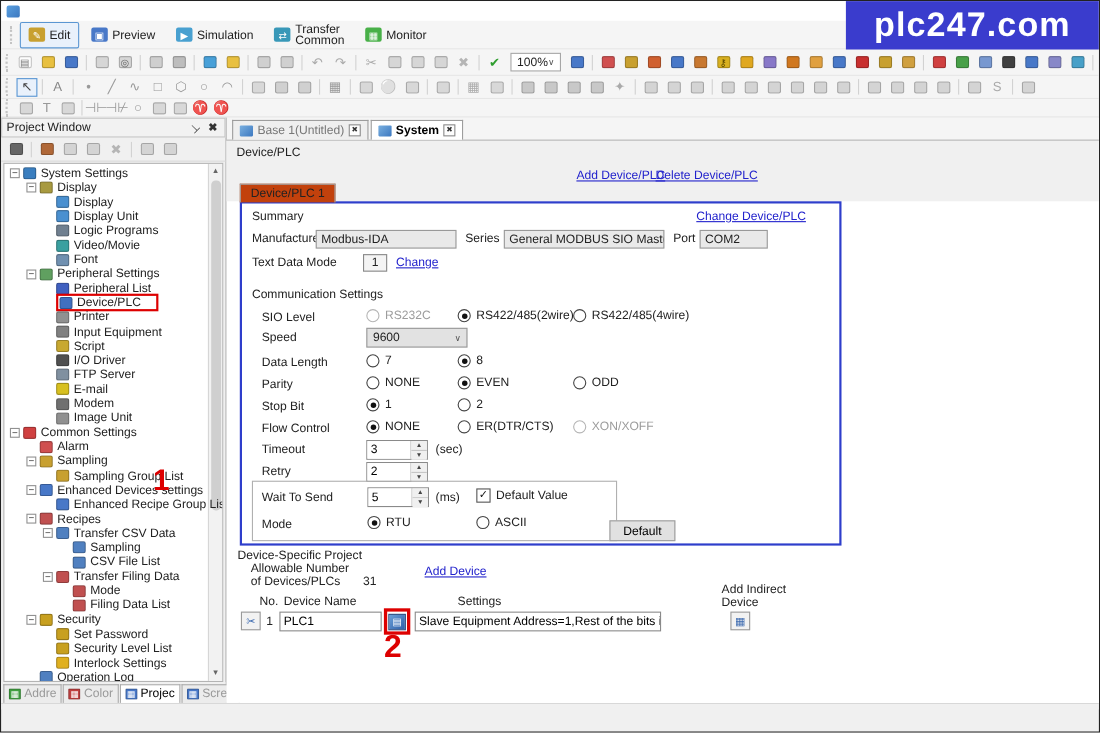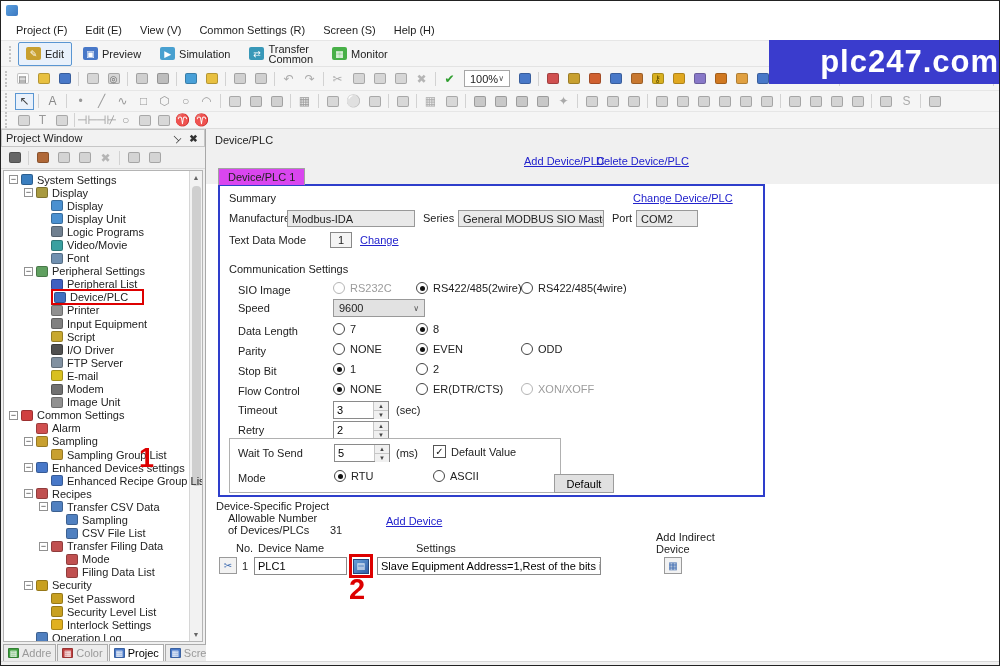--- a/index.html
+++ b/index.html
@@ -26,21 +26,21 @@
   .row-b { height:21px; border-bottom:1px solid #e6e6e6; }
   .row-c { height:17px; border-bottom:1px solid #dcdcdc; }
   .t-icon { width:19px; height:17px; display:flex; align-items:center; justify-content:center; margin:0 1px; flex:none; }
   .row-c .t-icon { width:17px; height:14px; }
   .t-sq { width:12px; height:11px; border-radius:2px; border:1px solid rgba(0,0,0,.22); display:flex; align-items:center; justify-content:center; font-size:9px; }
   .t-glyph { font-size:12px; line-height:12px; }
   .tdiv { width:1px; height:14px; background:#d2d2d2; margin:0 3px; flex:none; }
   .zoom-combo { width:88px; height:17px; background:#fff; border:1px solid #a6a6a6; display:flex; align-items:center; justify-content:space-between; padding:0 5px; margin:0 4px; }
   .chev { font-size:8px; color:#555; }
   
-  .watermark { position:absolute; top:0; right:0; width:230px; height:44px; display:flex; align-items:center; justify-content:flex-end; z-index:50;margin-top:39px; }
+  .watermark { position:absolute; top:0; right:0; width:230px; height:44px; display:flex; align-items:center; justify-content:center; z-index:50; }
   .watermark span { color:#fff; font-weight:bold; font-size:31px; letter-spacing:1px; }
   
   .workspace { display:flex; height:532px; }
   .project-window { width:205px; background:#f0f0f0; border-right:1px solid #a8a8a8; display:flex; flex-direction:column; position:relative; }
   .pw-header { height:18px; display:flex; align-items:center; border:1px solid #c6c6c6; background:#f2f2f2; padding:0 4px; gap:4px; }
   .pw-title { flex:1; }
   .pw-winbtn { width:13px; text-align:center; color:#333; font-size:10px; }
   .pw-toolbar { height:22px; display:flex; align-items:center; padding:0 3px; border-bottom:1px solid #dadada; }
   .pw-tree { flex:1; background:#fff; border:1px solid #b4b4b4; margin:1px 2px 0 2px; overflow:hidden; position:relative; padding:2px 0 0 2px; }
   .tree-row { height:13.1px; display:flex; align-items:center; white-space:nowrap; position:relative; }
@@ -62,21 +62,21 @@
   .main { flex:1; display:flex; flex-direction:column; background:#fff; }
   .doc-tabs { height:21px; background:#f5f5f5; border-bottom:1px solid #9d9d9d; display:flex; align-items:flex-end; padding-left:5px; }
   .doc-tab { display:flex; align-items:center; gap:4px; height:18px; padding:0 6px; border:1px solid #9d9d9d; border-bottom:none; background:#efefef; margin-right:2px; color:#777; }
   .doc-tab.active { background:#fff; color:#000; font-weight:bold; }
   .dt-icon { width:12px; height:10px; border-radius:1px; }
   .tab-close { width:11px; height:11px; border:1px solid #8a8a8a; background:#fdfdfd; font-size:7px; line-height:9px; text-align:center; color:#333; font-weight:normal; }
   .doc-body { flex:1; position:relative; background:#fff; }
   .doc-grey { position:absolute; left:0; top:0; right:0; height:55px; background:#f0f0f0; border-bottom:0; }
   .lbl { position:absolute; white-space:nowrap; }
   .link { color:#2222cc; text-decoration:underline; cursor:pointer; white-space:nowrap; position:absolute; }
-  .devplc-tab { position:absolute; left:12px; top:39px; height:17px; padding:2px 9px; background:#d946ef; border:1px solid #a2a2a2; border-bottom:none; z-index:3;text-align:right; }
+  .devplc-tab { position:absolute; left:12px; top:39px; height:17px; padding:2px 9px; background:#c2410c; border:1px solid #a2a2a2; border-bottom:none; z-index:3;text-align:right; }
   .blue-panel { position:absolute; left:12px; top:55px; width:547px; height:313px; background:#fff; border:2px solid #2e3ecb; z-index:2; }
   .rofield { position:absolute; height:17px; background:#e9e9e9; border:1px solid #999; display:flex; align-items:center; padding-left:4px; overflow:hidden; white-space:nowrap; }
   .combo { position:absolute; width:92px; height:18px; background:#e2e2e2; border:1px solid #999; display:flex; align-items:center; justify-content:space-between; padding:0 5px; }
   .tdm-box { position:absolute; width:22px; height:16px; border:1px solid #888; background:#f4f4f4; text-align:center; line-height:15px; }
   .radio { display:inline-flex; align-items:center; gap:5px; position:absolute; white-space:nowrap; }
   .rdot { width:12px; height:12px; border-radius:50%; border:1px solid #444; background:#fff; position:relative; flex:none; }
   .rdot.sel::after { content:""; position:absolute; left:2.5px; top:2.5px; width:5px; height:5px; border-radius:50%; background:#111; }
   .radio.dis { color:#9c9c9c; }
   .radio.dis .rdot { border-color:#b5b5b5; }
   .spin { position:absolute; width:56px; height:18px; border:1px solid #8a8a8a; background:#fff; display:flex; }
@@ -102,28 +102,20 @@
 <div class="screen">
 
   <div class="watermark" style="background: rgb(58, 60, 205);">
     <span>plc247.com</span>
   </div>
 
   <div class="titlebar">
     <span class="app-icon"></span>
   </div>
 
-  <div class="menubar" id="menubar">
-      <span class="menu-item">Project (F)</span>
-      <span class="menu-item">Edit (E)</span>
-      <span class="menu-item">View (V)</span>
-      <span class="menu-item">Common Settings (R)</span>
-      <span class="menu-item">Screen (S)</span>
-      <span class="menu-item">Help (H)</span>
-    </div>
 
   <div class="bigbar" id="bigbar">
       <span class="grip"></span>
       <div class="big-btn active">
         <span class="bicon" style="background: rgb(200, 160, 48);">✎</span>
         <span class="big-label">Edit</span>
       </div>
       <div class="big-btn">
         <span class="bicon" style="background: rgb(72, 120, 200);">▣</span>
         <span class="big-label">Preview</span>
@@ -693,20 +685,32 @@
             <span>Projec</span>
           </span>
           <span class="pw-tab">
             <span class="pwt-icon" style="background: rgb(72, 120, 200);">▦</span>
             <span>Scree</span>
           </span>
         </div>
     </div>
 
     <div class="main">
+      <div class="doc-tabs" id="docTabs">
+          <span class="doc-tab">
+            <span class="dt-icon" style="background: linear-gradient(135deg, rgb(122, 176, 224), rgb(60, 120, 192));"></span>
+            <span>Base 1(Untitled)</span>
+            <span class="tab-close">✖</span>
+          </span>
+          <span class="doc-tab active">
+            <span class="dt-icon" style="background: linear-gradient(135deg, rgb(122, 176, 224), rgb(60, 120, 192));"></span>
+            <span>System</span>
+            <span class="tab-close">✖</span>
+          </span>
+        </div>
       <div class="doc-body">
         <div class="doc-grey"></div>
         <span class="lbl" style="left:9px;top:5px;">Device/PLC</span>
         <span class="link" style="left:318px;top:26px;">Add Device/PLC</span>
         <span class="link" style="left:390px;top:26px;">Delete Device/PLC</span>
         <div class="devplc-tab">Device/PLC 1</div>
 
         <div class="blue-panel">
           <span class="lbl" style="left:9px;top:6px;">Summary</span>
           <span class="link" style="left:413px;top:6px;position:absolute;">Change Device/PLC</span>
@@ -718,21 +722,21 @@
           <span class="lbl" style="left:392px;top:26px;">Port</span>
           <div class="rofield" style="left:416px;top:24px;width:62px;">COM2</div>
 
           <span class="lbl" style="left:9px;top:48px;">Text Data Mode</span>
           <div class="tdm-box" style="left:110px;top:46px;">1</div>
           <span class="link" style="left:140px;top:48px;">Change</span>
 
           <span class="lbl" style="left:9px;top:77px;">Communication Settings</span>
 
           <div id="commRows">
-              <span class="lbl" style="left: 18px; top: 98px;">SIO Image</span>
+              <span class="lbl" style="left: 18px; top: 98px;">SIO Level</span>
               <span class="radio dis" style="left: 113px; top: 96px;">
                 <span class="rdot"></span>
                 <span>RS232C</span>
               </span>
               <span class="radio" style="left: 196px; top: 96px;">
                 <span class="rdot sel"></span>
                 <span>RS422/485(2wire)</span>
               </span>
               <span class="radio" style="left: 301px; top: 96px;">
                 <span class="rdot"></span>

